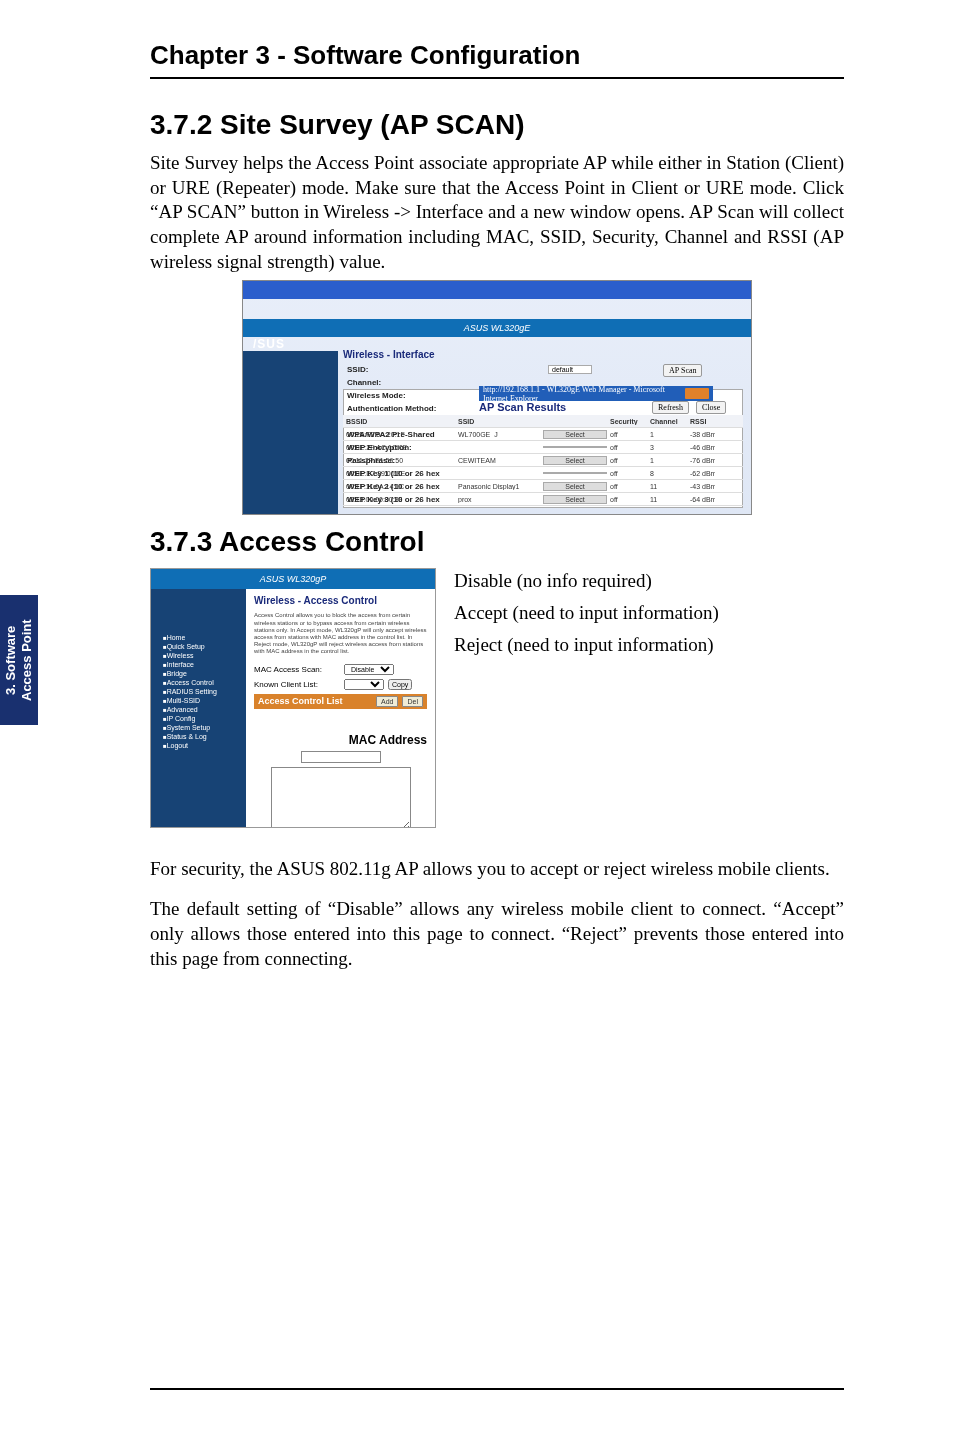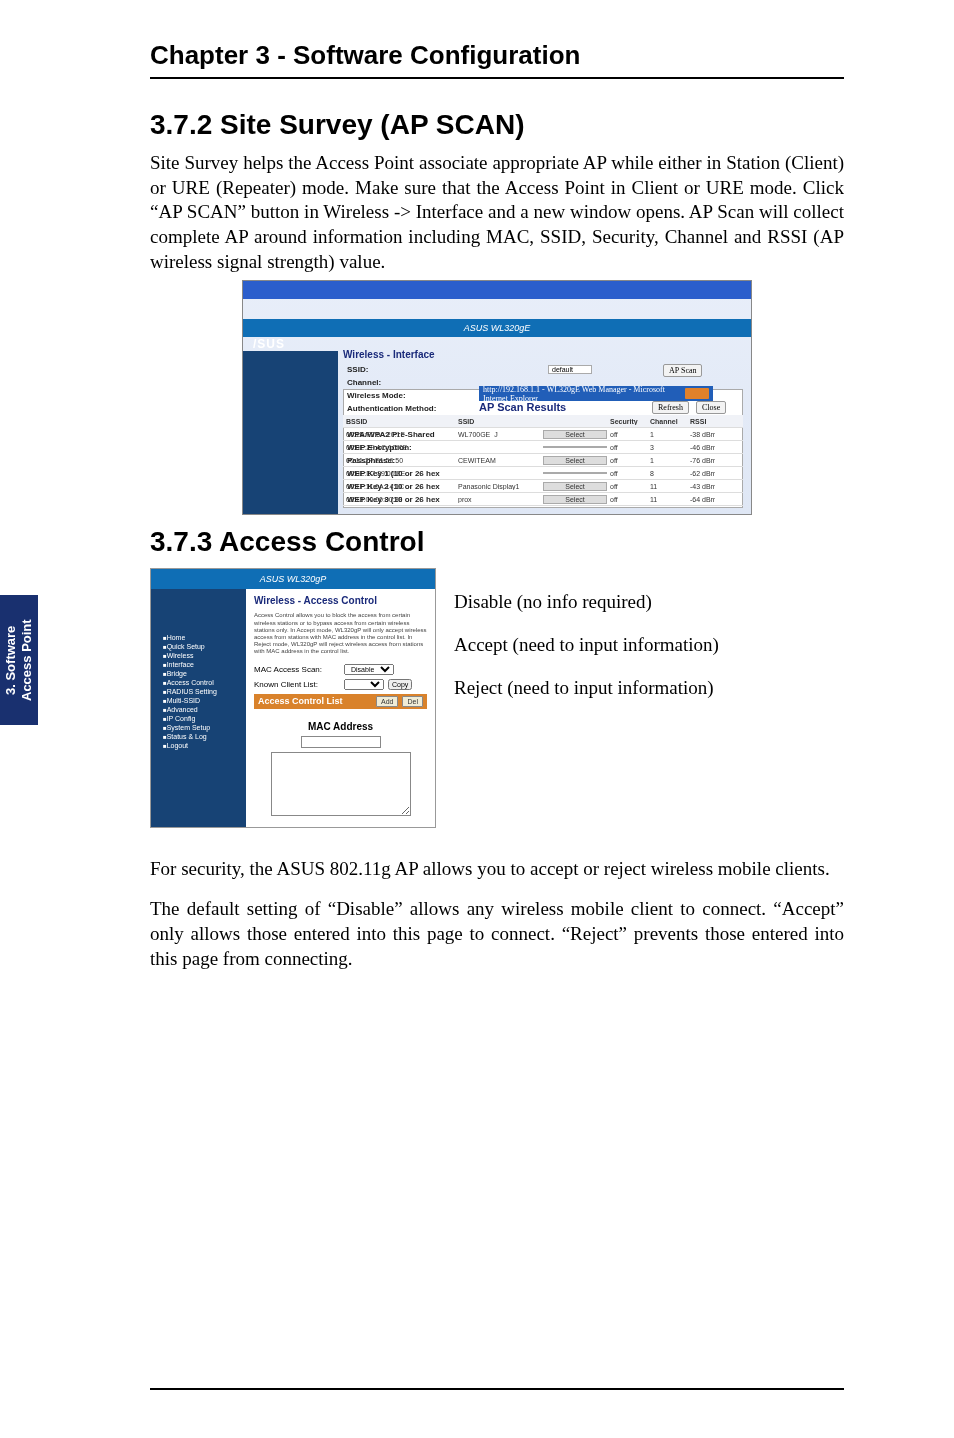--- a/index.html
+++ b/index.html
@@ -37,27 +37,27 @@
   .shot2-nav li::before { content:"\25A0 "; font-size:6px;}
   .shot2-main { position:absolute; left:95px; right:0; top:20px; bottom:0; background:#fff; padding:6px 8px;}
   .shot2-h { font-family:Arial,sans-serif; font-size:10px; font-weight:bold; color:#1a2a7a; margin-bottom:6px;}
   .shot2-desc { font-family:Arial,sans-serif; font-size:6px; color:#444; line-height:1.2; margin-bottom:8px;}
   .shot2-row { display:flex; align-items:center; font-family:Arial,sans-serif; font-size:8px; margin-bottom:4px;}
   .shot2-row .lbl { width:90px;}
   .shot2-row select,.shot2-row button { font-size:7px; padding:0 2px;}
   .shot2-acl { background:#d9822b; color:#fff; font-family:Arial,sans-serif; font-size:9px; font-weight:bold; padding:2px 4px; display:flex; align-items:center;}
   .shot2-acl .btns { margin-left:auto; display:flex; gap:4px;}
   .shot2-acl .btns span { background:#f0ecd6; color:#333; font-size:7px; padding:1px 4px; border:1px solid #888; border-radius:1px; font-weight:normal;}
-  .shot2-machdr { font-family:Arial,sans-serif; font-size:10px; font-weight:bold; text-align:center; margin-top:12px;}
+  .shot2-machdr { font-family:Arial,sans-serif; font-size:12px; font-weight:bold; text-align:right; margin-top:24px;}
   .shot2-input { display:block; margin:4px auto 0; width:80px; height:12px; border:1px solid #888;}
   .shot2-textarea { display:block; margin:4px auto 0; width:140px; height:64px; border:1px solid #888;}
 
   .menu-items { flex:1; padding-top:2px;}
   .menu-items .mh { font-family: Georgia, serif; font-size:19px; font-weight:bold; margin-bottom:10px;}
-  .menu-items p { font-size:19px; margin-bottom:10px;margin-top:21px;}
+  .menu-items p { font-size:19px; margin-bottom:10px;}
   .body-text2 { font-size:19px; line-height:1.32; text-align:justify; margin-top:28px;}
   .body-text3 { font-size:19px; line-height:1.32; text-align:justify; margin-top:14px;}
 
   .footer { position:absolute; left:0; right:0; bottom:40px; padding:0 110px 0 150px; }
   .footer-hr { border:none; border-top:2px solid #000; margin-bottom:8px;}
   .footer-row { display:flex; font-family: Arial, sans-serif; font-weight:bold; font-size:18px;}
   .footer-row .pnum { width:70px;}
   .footer-row .ptitle { flex:1; text-align:center;}
 </style>
 </head>

